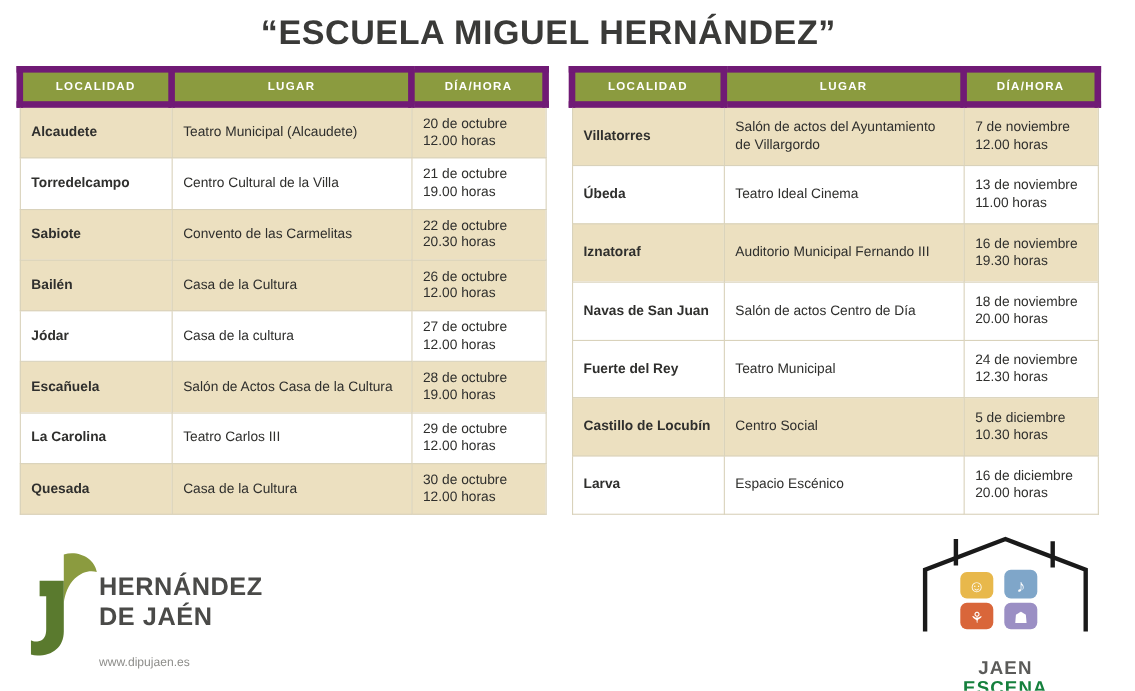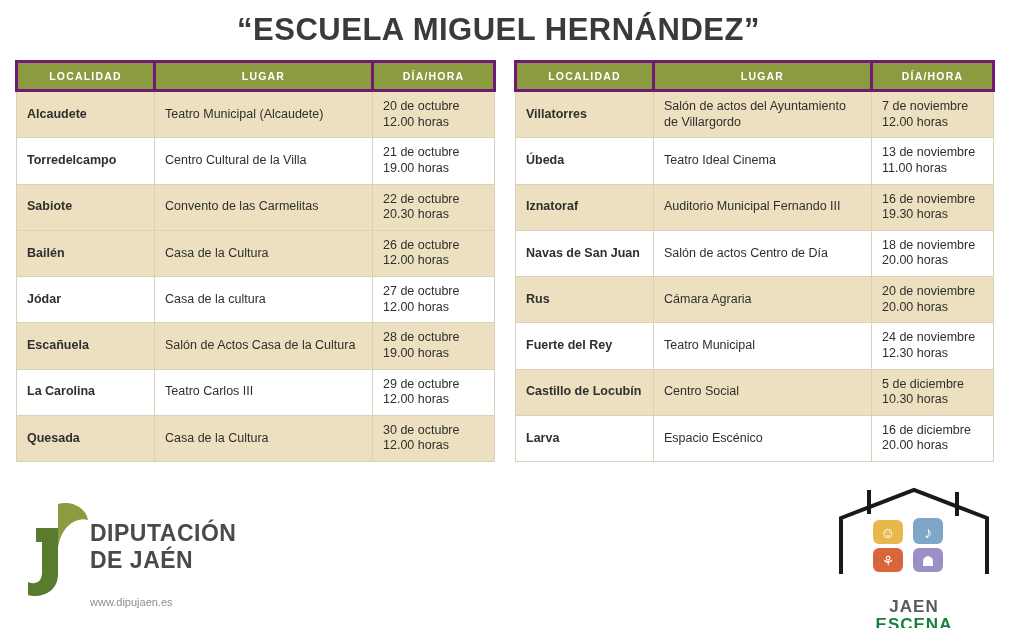--- a/index.html
+++ b/index.html
@@ -39,21 +39,21 @@
     table-layout: fixed;
   }
   table.sched thead th {
     background: #8b9b3f;
     color: #ffffff;
     font-size: 10.5px;
     font-weight: bold;
     letter-spacing: 1.2px;
     text-align: center;
     padding: 7px 4px;
-    border: 3px solid #701a75;
+    border: 6px solid #701a75;
   }
   table.sched td {
     border: 1px solid #d9d2bb;
     font-size: 12.5px;
     color: #2f2f2d;
     padding: 7px 10px;
     vertical-align: middle;
     line-height: 1.25;
   }
   table.sched tr.shade td { background: #ece0c0; }
@@ -258,28 +258,20 @@
             </td>
           </tr>
           <tr class="plain">
             <td class="loc">Navas de San Juan</td>
             <td class="place">Salón de actos Centro de Día</td>
             <td class="when">
               <span class="when-line2">18 de noviembre</span>
               <span class="when-line2">20.00 horas</span>
             </td>
           </tr>
-          <tr class="shade">
-            <td class="loc">Rus</td>
-            <td class="place">Cámara Agraria</td>
-            <td class="when">
-              <span class="when-line2">20 de noviembre</span>
-              <span class="when-line2">20.00 horas</span>
-            </td>
-          </tr>
           <tr class="plain">
             <td class="loc">Fuerte del Rey</td>
             <td class="place">Teatro Municipal</td>
             <td class="when">
               <span class="when-line2">24 de noviembre</span>
               <span class="when-line2">12.30 horas</span>
             </td>
           </tr>
           <tr class="shade">
             <td class="loc">Castillo de Locubín</td>
@@ -303,21 +295,21 @@
   </div>
 
   <div class="footer">
 
     <div class="dip-logo">
       <svg class="dip-j" viewBox="0 0 62 100">
         <path d="M30 6 C44 2 58 10 60 22 C54 20 46 22 40 28 C34 34 31 42 30 50 Z" fill="#8b9b3f"></path>
         <path d="M8 30 L30 30 L30 76 C30 90 20 98 6 98 C4 98 2 97.6 0 97 L0 84 C2 85 4 85.5 7 85 C12 84 14 80 14 74 L14 44 L8 44 Z" fill="#5a7a2e"></path>
       </svg>
       <div class="dip-text">
-        <div>DIPUTACIÓN</div>
+        <div>HERNÁNDEZ</div>
         <div>DE JAÉN</div>
       </div>
       <div class="dip-url">www.dipujaen.es</div>
     </div>
 
     <div class="escena">
       <svg width="170" height="92" viewBox="0 0 170 92">
         <path d="M12 90 L12 34 L85 6 L158 34 L158 90" fill="none" stroke="#1a1a1a" stroke-width="4"></path>
         <path d="M40 6 L40 30" stroke="#1a1a1a" stroke-width="4"></path>
         <path d="M128 8 L128 32" stroke="#1a1a1a" stroke-width="4"></path>

